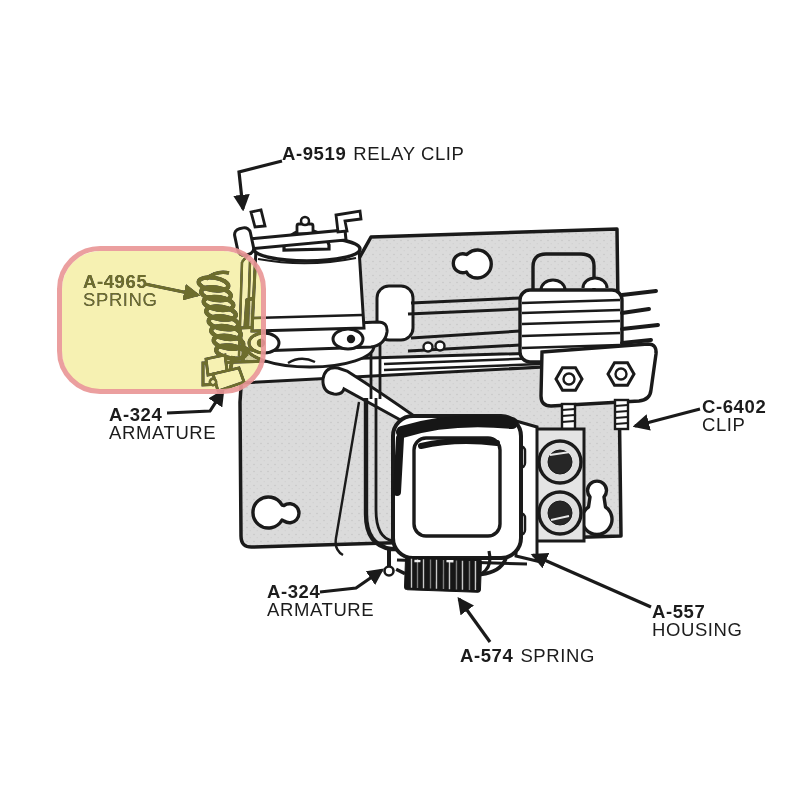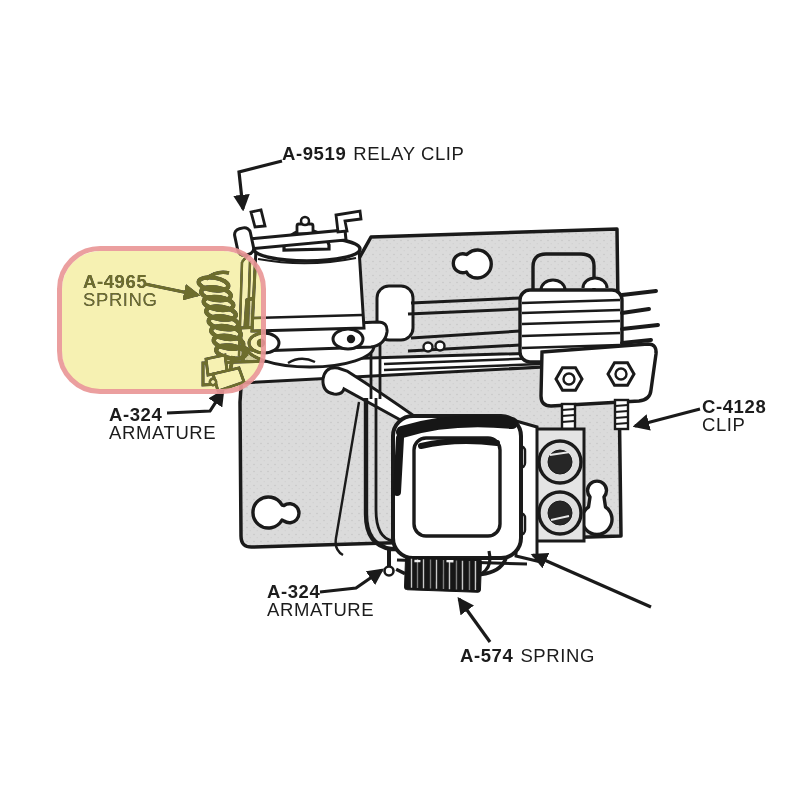--- a/index.html
+++ b/index.html
@@ -220,29 +220,33 @@
     <div class="num">A-4965</div>
     <div>SPRING</div>
   </div>
 
   <div class="lbl" style="left:109px;top:406px">
     <div class="num">A-324</div>
     <div>ARMATURE</div>
   </div>
 
   <div class="lbl" style="left:702px;top:398px">
-    <div class="num">C-4128</div>
+    <div class="num">C-6402</div>
     <div>CLIP</div>
   </div>
 
   <div class="lbl" style="left:267px;top:583px">
     <div class="num">A-324</div>
     <div>ARMATURE</div>
   </div>
 
+  <div class="lbl" style="left:652px;top:603px">
+    <div class="num">A-557</div>
+    <div>HOUSING</div>
+  </div>
 
   <div class="lbl" style="left:460px;top:647px">
     <span class="num">A-574</span><span class="nm">SPRING</span>
   </div>
 
   <div class="hl mul"></div>
   <div class="hl lift"></div>
   <div class="hl-ring"></div>
 
 </div>

